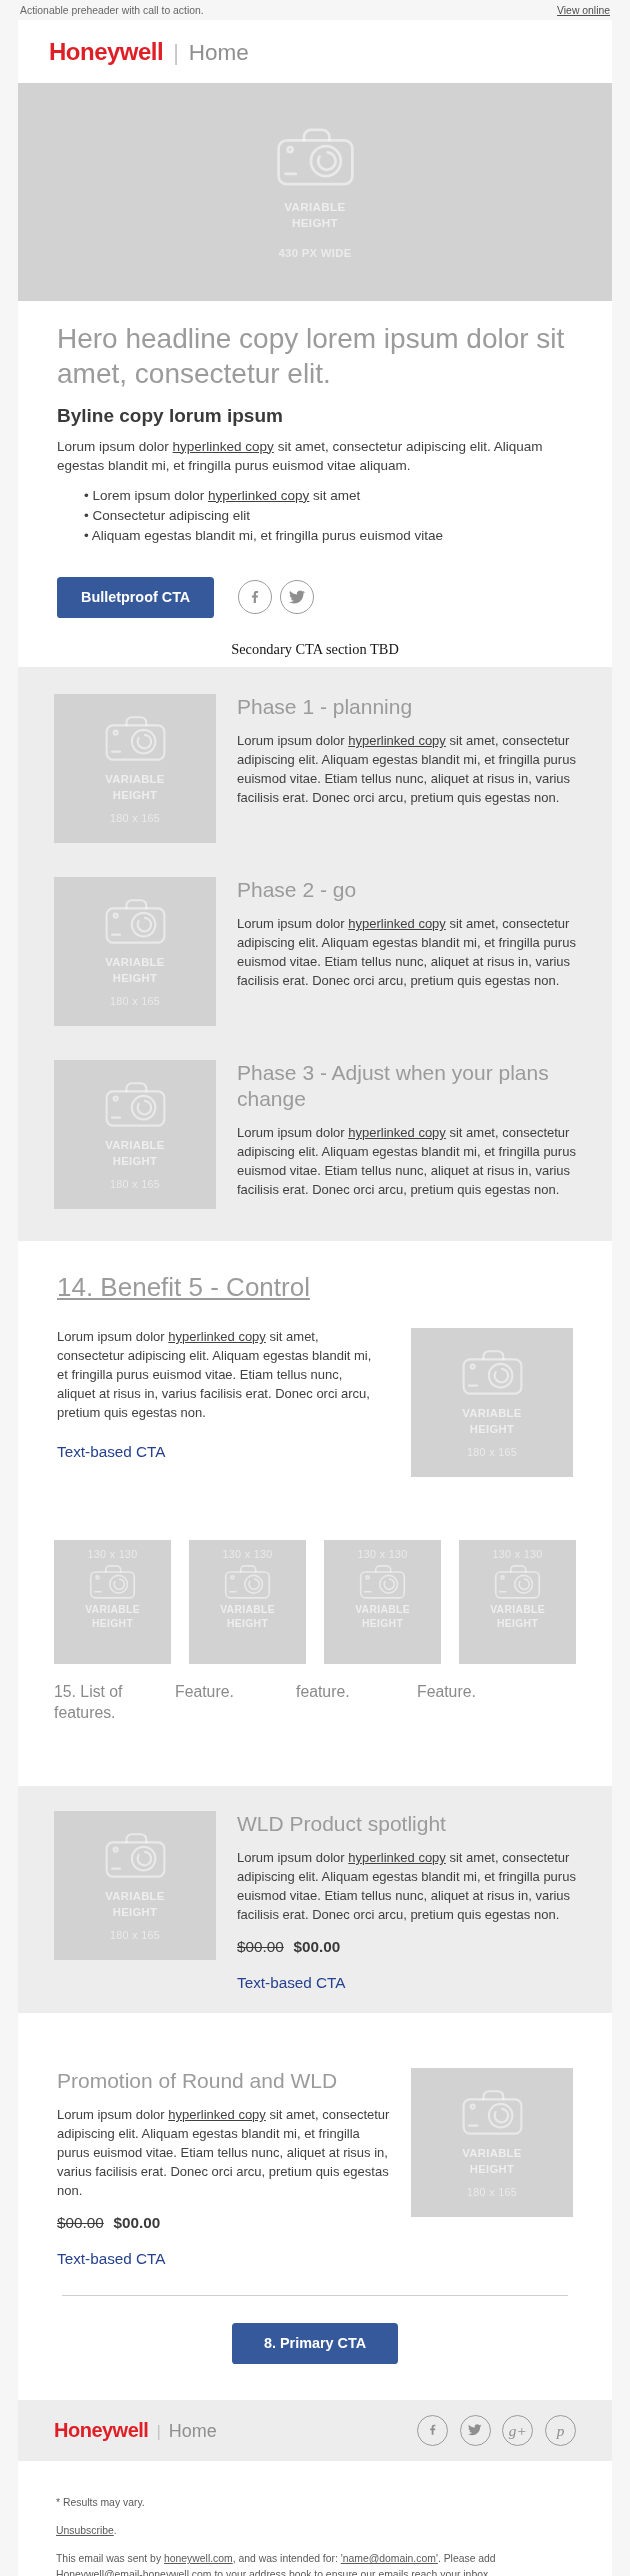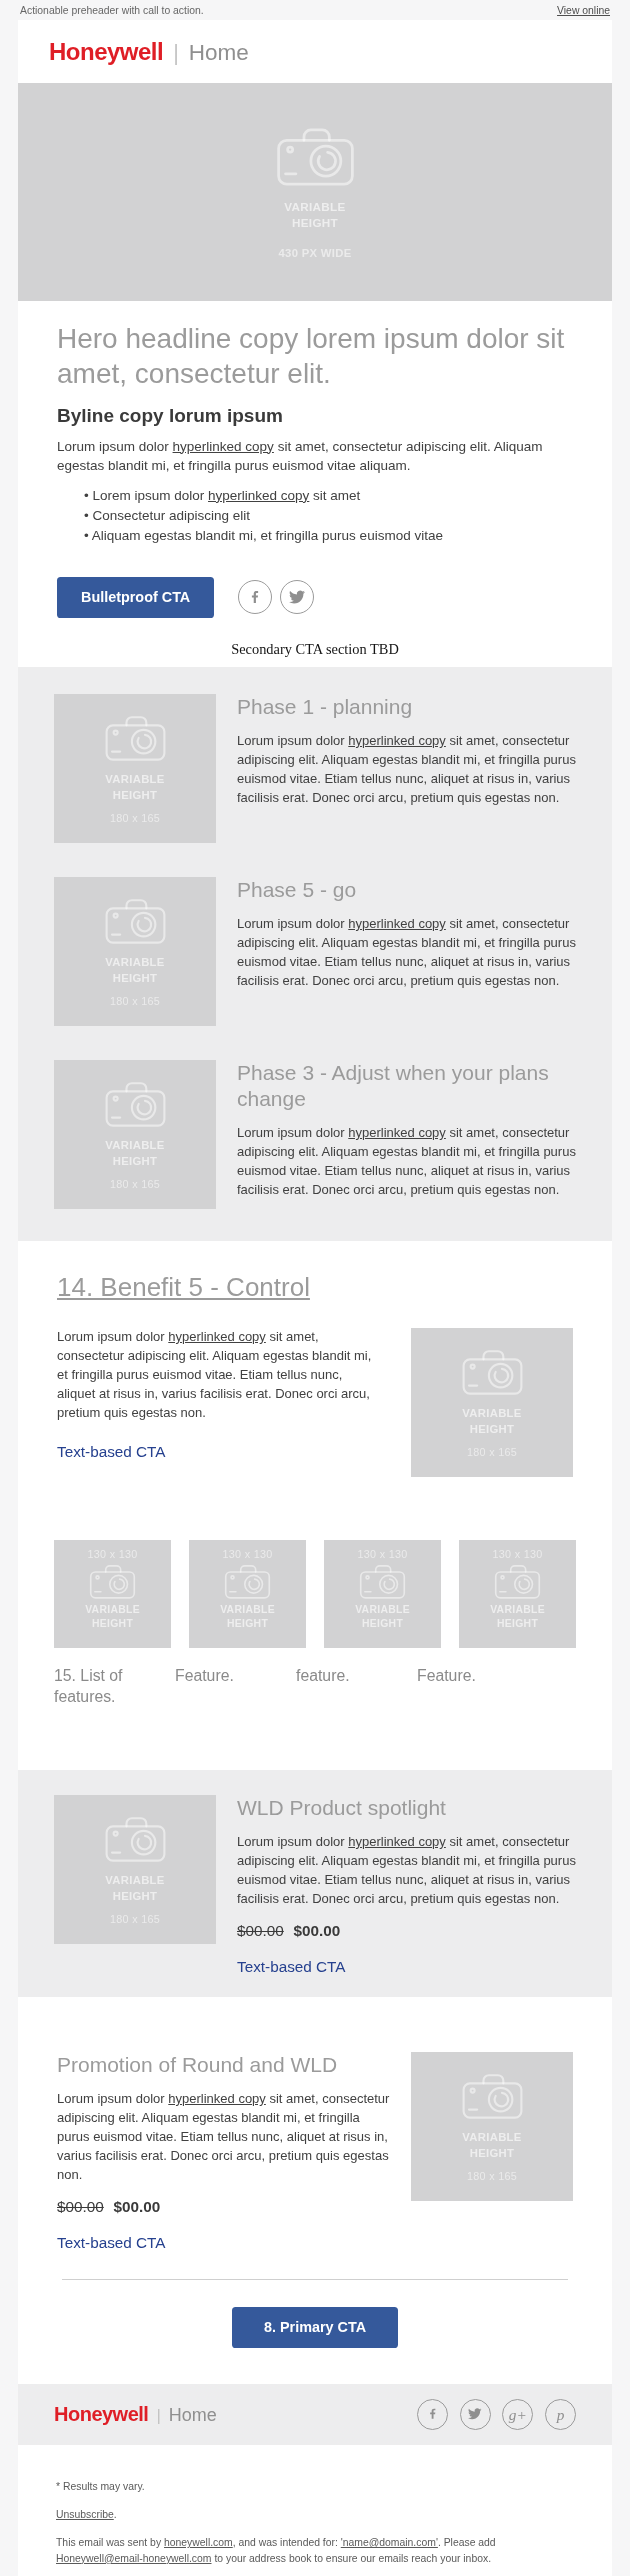--- a/index.html
+++ b/index.html
@@ -41,21 +41,21 @@
 
   .hero-ph { height: 218px; }
   .hero-ph .cam-svg { width: 83px; height: 63px; margin-bottom: 10.8px; }
   .hero-ph .ph-size { margin-top: 16px; font-weight: bold; }
 
   .ph-large { width: 162px; height: 149px; }
   .ph-large .cam-svg { width: 65px; height: 50px; margin-bottom: 9px; }
   .ph-large .ph-size { margin-top: 9px; font-size: 10.8px; }
   .ph-large .ph-var { font-size: 11.3px; }
 
-  .ph-thumb { width: 117px; height: 108px; justify-content: flex-start; padding-top: 8px; }
+  .ph-thumb { width: 117px; height: 124px; justify-content: flex-start; padding-top: 8px; }
   .ph-thumb .ph-size { font-size: 10.8px; }
   .ph-thumb .cam-svg { width: 49px; height: 37px; margin: 2.7px 0 3.6px; }
   .ph-thumb .ph-var { font-size: 10.4px; max-width: 72px; }
 
   
   .hero-copy { padding: 20px 39px 1.8px 39px; }
   .hero-copy h1 { font-size: 28px; font-weight: normal; color: #9b9b9b; line-height: 1.25; margin-bottom: 13.5px; }
   .hero-copy h2 { font-size: 19px; color: #3a3a3a; margin-bottom: 10px; }
   .body-p { font-size: 13.5px; color: #414141; line-height: 1.45; }
   .bullets { margin: 10px 0 0 27px; }
@@ -208,21 +208,21 @@
 
     <div class="media-row">
       <div class="ph ph-large">
         <svg class="cam-svg cam" viewBox="0 0 72 54">
             <use href="#camera"></use>
           </svg>
         <span class="ph-var">VARIABLE HEIGHT</span>
         <span class="ph-size">180 x 165</span>
       </div>
       <div class="media-body">
-        <div class="sec-title">Phase 5 - go</div>
+        <div class="sec-title">Phase 2 - go</div>
         <p class="small-p"><span>Lorum ipsum dolor </span><span class="link">hyperlinked copy</span><span> sit amet, consectetur adipiscing elit. Aliquam egestas blandit mi, et fringilla purus euismod vitae. Etiam tellus nunc, aliquet at risus in, varius facilisis erat. Donec orci arcu, pretium quis egestas non.</span></p>
       </div>
     </div>
 
     <div class="media-row">
       <div class="ph ph-large">
         <svg class="cam-svg cam" viewBox="0 0 72 54">
             <use href="#camera"></use>
           </svg>
         <span class="ph-var">VARIABLE HEIGHT</span>

